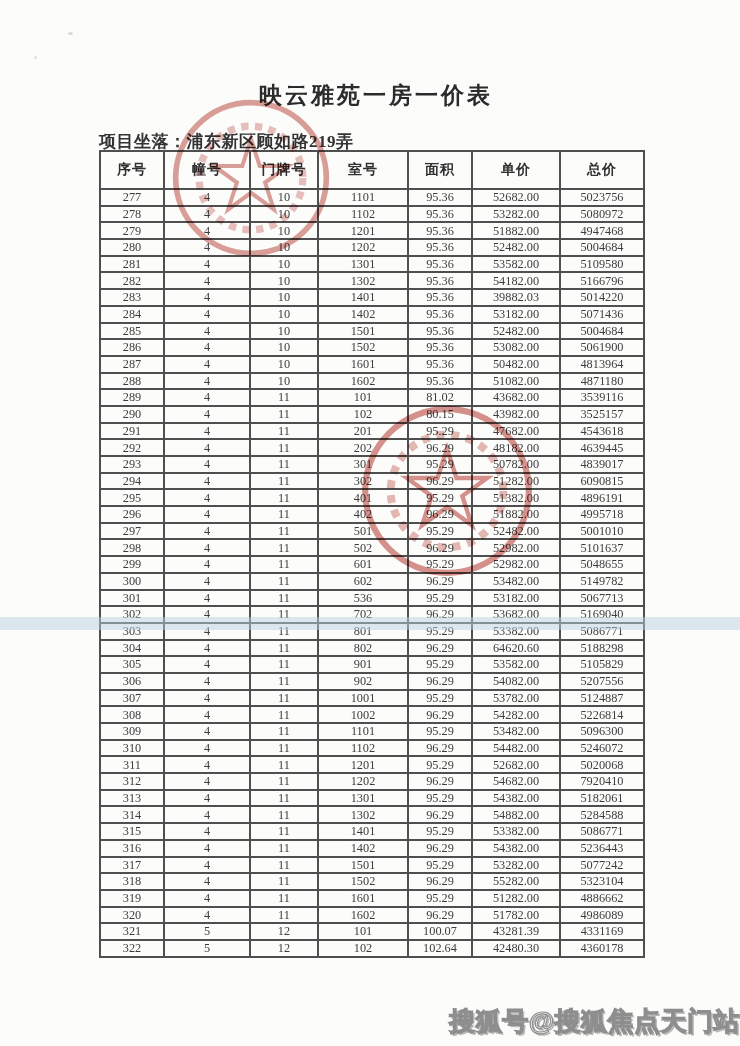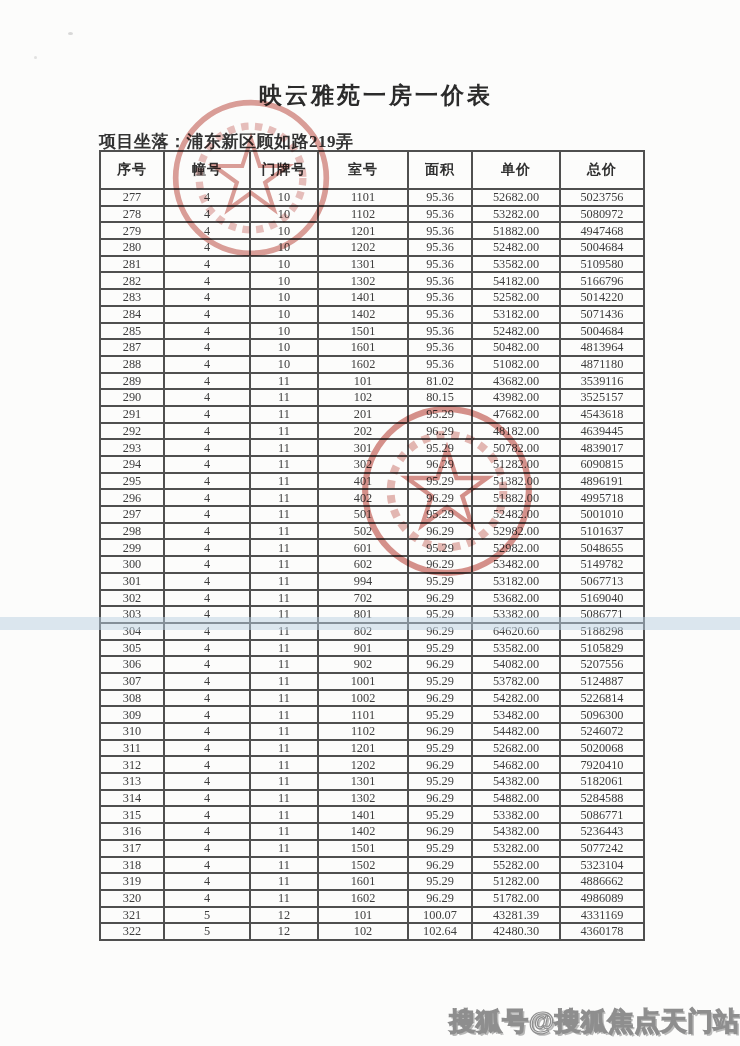--- a/index.html
+++ b/index.html
@@ -173,40 +173,49 @@
           <td>95.36</td>
           <td>54182.00</td>
           <td>5166796</td>
         </tr>
         <tr>
           <td>283</td>
           <td>4</td>
           <td>10</td>
           <td>1401</td>
           <td>95.36</td>
-          <td>52582.00</td>
+          <td>39882.03</td>
           <td>5014220</td>
         </tr>
         <tr>
           <td>284</td>
           <td>4</td>
           <td>10</td>
           <td>1402</td>
           <td>95.36</td>
           <td>53182.00</td>
           <td>5071436</td>
         </tr>
         <tr>
           <td>285</td>
           <td>4</td>
           <td>10</td>
           <td>1501</td>
           <td>95.36</td>
           <td>52482.00</td>
           <td>5004684</td>
+        </tr>
+        <tr>
+          <td>286</td>
+          <td>4</td>
+          <td>10</td>
+          <td>1502</td>
+          <td>95.36</td>
+          <td>53082.00</td>
+          <td>5061900</td>
         </tr>
         <tr>
           <td>287</td>
           <td>4</td>
           <td>10</td>
           <td>1601</td>
           <td>95.36</td>
           <td>50482.00</td>
           <td>4813964</td>
         </tr>
@@ -324,21 +333,21 @@
           <td>11</td>
           <td>602</td>
           <td>96.29</td>
           <td>53482.00</td>
           <td>5149782</td>
         </tr>
         <tr>
           <td>301</td>
           <td>4</td>
           <td>11</td>
-          <td>994</td>
+          <td>536</td>
           <td>95.29</td>
           <td>53182.00</td>
           <td>5067713</td>
         </tr>
         <tr>
           <td>302</td>
           <td>4</td>
           <td>11</td>
           <td>702</td>
           <td>96.29</td>

